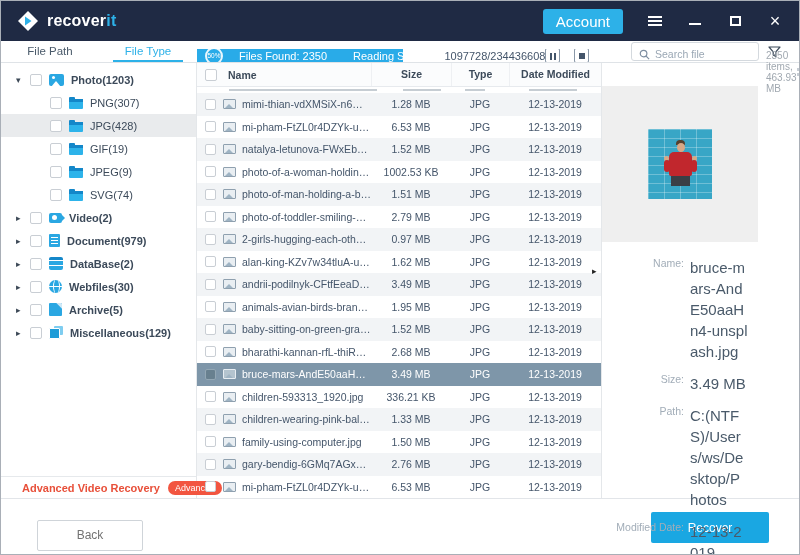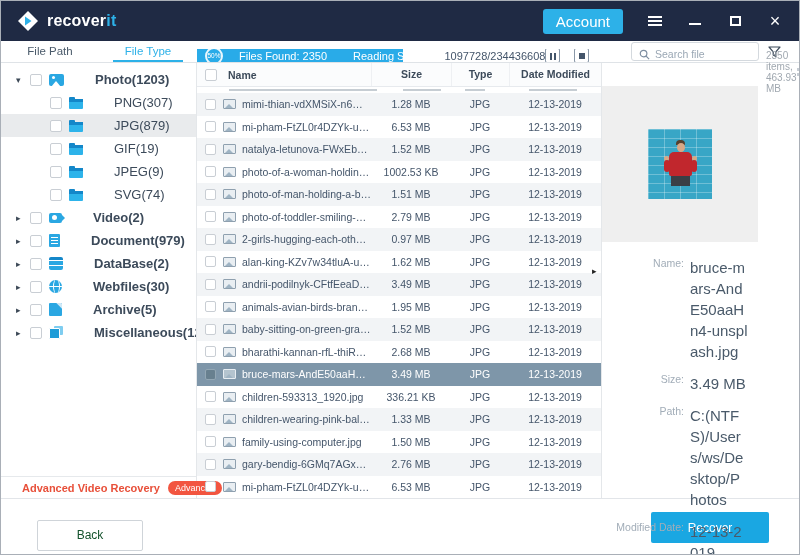--- a/index.html
+++ b/index.html
@@ -56,21 +56,21 @@
 
   
   .sidebar { width:196px; border-right:1px solid #e4e7ea; display:flex; flex-direction:column; background:#fff; }
   .tree { flex:1; padding-top:5px; overflow:hidden; }
   .tree-item { height:23px; display:flex; align-items:center; padding-left:15px; cursor:pointer; }
   .tree-item.child { padding-left:35px; }
   .tree-item.highlight { background:#e9ebed; }
   .arrow { width:10px; font-size:9px; color:#3c4856; margin-right:4px; flex:none; }
   .cb { width:12px; height:12px; border:1px solid #c9ced4; border-radius:2px; background:#fff; margin-right:7px; flex:none; }
   .tree-icon { margin-right:7px; flex:none; }
-  .tree-label { font-size:13px; color:#3c4a5a; white-space:nowrap;margin-left:24px; }
+  .tree-label { font-size:11px; color:#3c4a5a; white-space:nowrap; }
   .tree-item.root .tree-label { font-weight:bold; }
 
   
   .icon-photo { width:15px; height:12px; background:#2aa7e2; border-radius:2px; position:relative; overflow:hidden; }
   .icon-photo::before { content:""; position:absolute; left:2.5px; top:2px; width:3px; height:3px; border-radius:50%; background:#fff; }
   .icon-photo::after { content:""; position:absolute; left:2px; bottom:-1px; border-left:5px solid transparent; border-right:5px solid transparent; border-bottom:6px solid #fff; }
   .icon-folder { width:14px; height:10px; background:#2db3ea; border-radius:1px; position:relative; margin-top:3px; }
   .icon-folder::before { content:""; position:absolute; top:-2px; left:0; width:6px; height:2px; background:#1487c9; border-radius:1px 1px 0 0; }
   .icon-folder::after { content:""; position:absolute; top:0; left:0; right:0; height:3px; background:#1487c9; }
   .icon-video { width:13px; height:10px; background:#2aa7e2; border-radius:2px; position:relative; }
@@ -155,21 +155,21 @@
   .view-icons { margin-left:auto; display:flex; align-items:center; gap:13px; }
   .grid-ico { width:8px; height:8px; position:relative; cursor:pointer; }
   .grid-ico::before { content:""; position:absolute; width:3px; height:3px; background:#c7cdd4; box-shadow:5px 0 0 #c7cdd4, 0 5px 0 #c7cdd4, 5px 5px 0 #c7cdd4; }
   .list-ico { width:12px; height:10px; position:relative; cursor:pointer; }
   .list-ico::before { content:""; position:absolute; left:0; top:1px; width:7px; height:1.5px; background:#44556a; box-shadow:0 3px 0 #44556a, 0 6px 0 #44556a; }
   .list-ico::after { content:""; position:absolute; right:0; top:0; bottom:0; width:3px; border:1.5px solid #44556a; border-left:none; }
 
   
   .bottombar { height:58px; border-top:1px solid #e2e5e9; display:flex; align-items:center; background:#fff; }
   .back-btn { margin-left:36px; width:106px; height:31px; background:#fff; border:1px solid #cfd4d9; border-radius:2px;
-              font-size:12px; color:#14532d; cursor:pointer; font-family:inherit;margin-top:15px; }
+              font-size:12px; color:#737373; cursor:pointer; font-family:inherit;margin-top:15px; }
   .recover-btn { margin-left:auto; margin-right:30px; width:118px; height:31px; background:#1aa7e2; border:none; border-radius:2px;
                  font-size:12px; color:#fff; cursor:pointer; font-family:inherit; }
 </style>
 </head>
 <body>
 
 <div class="window">
 
   <div class="titlebar">
     <div class="logo">
@@ -245,21 +245,21 @@
           <div class="tree-item child">
     <span class="arrow"></span>
     <span class="cb"></span>
     <span class="tree-icon icon-folder"></span>
     <span class="tree-label">PNG(307)</span>
   </div>
           <div class="tree-item child highlight">
     <span class="arrow"></span>
     <span class="cb"></span>
     <span class="tree-icon icon-folder"></span>
-    <span class="tree-label">JPG(879)</span>
+    <span class="tree-label">JPG(428)</span>
   </div>
           <div class="tree-item child">
     <span class="arrow"></span>
     <span class="cb"></span>
     <span class="tree-icon icon-folder"></span>
     <span class="tree-label">GIF(19)</span>
   </div>
           <div class="tree-item child">
     <span class="arrow"></span>
     <span class="cb"></span>

